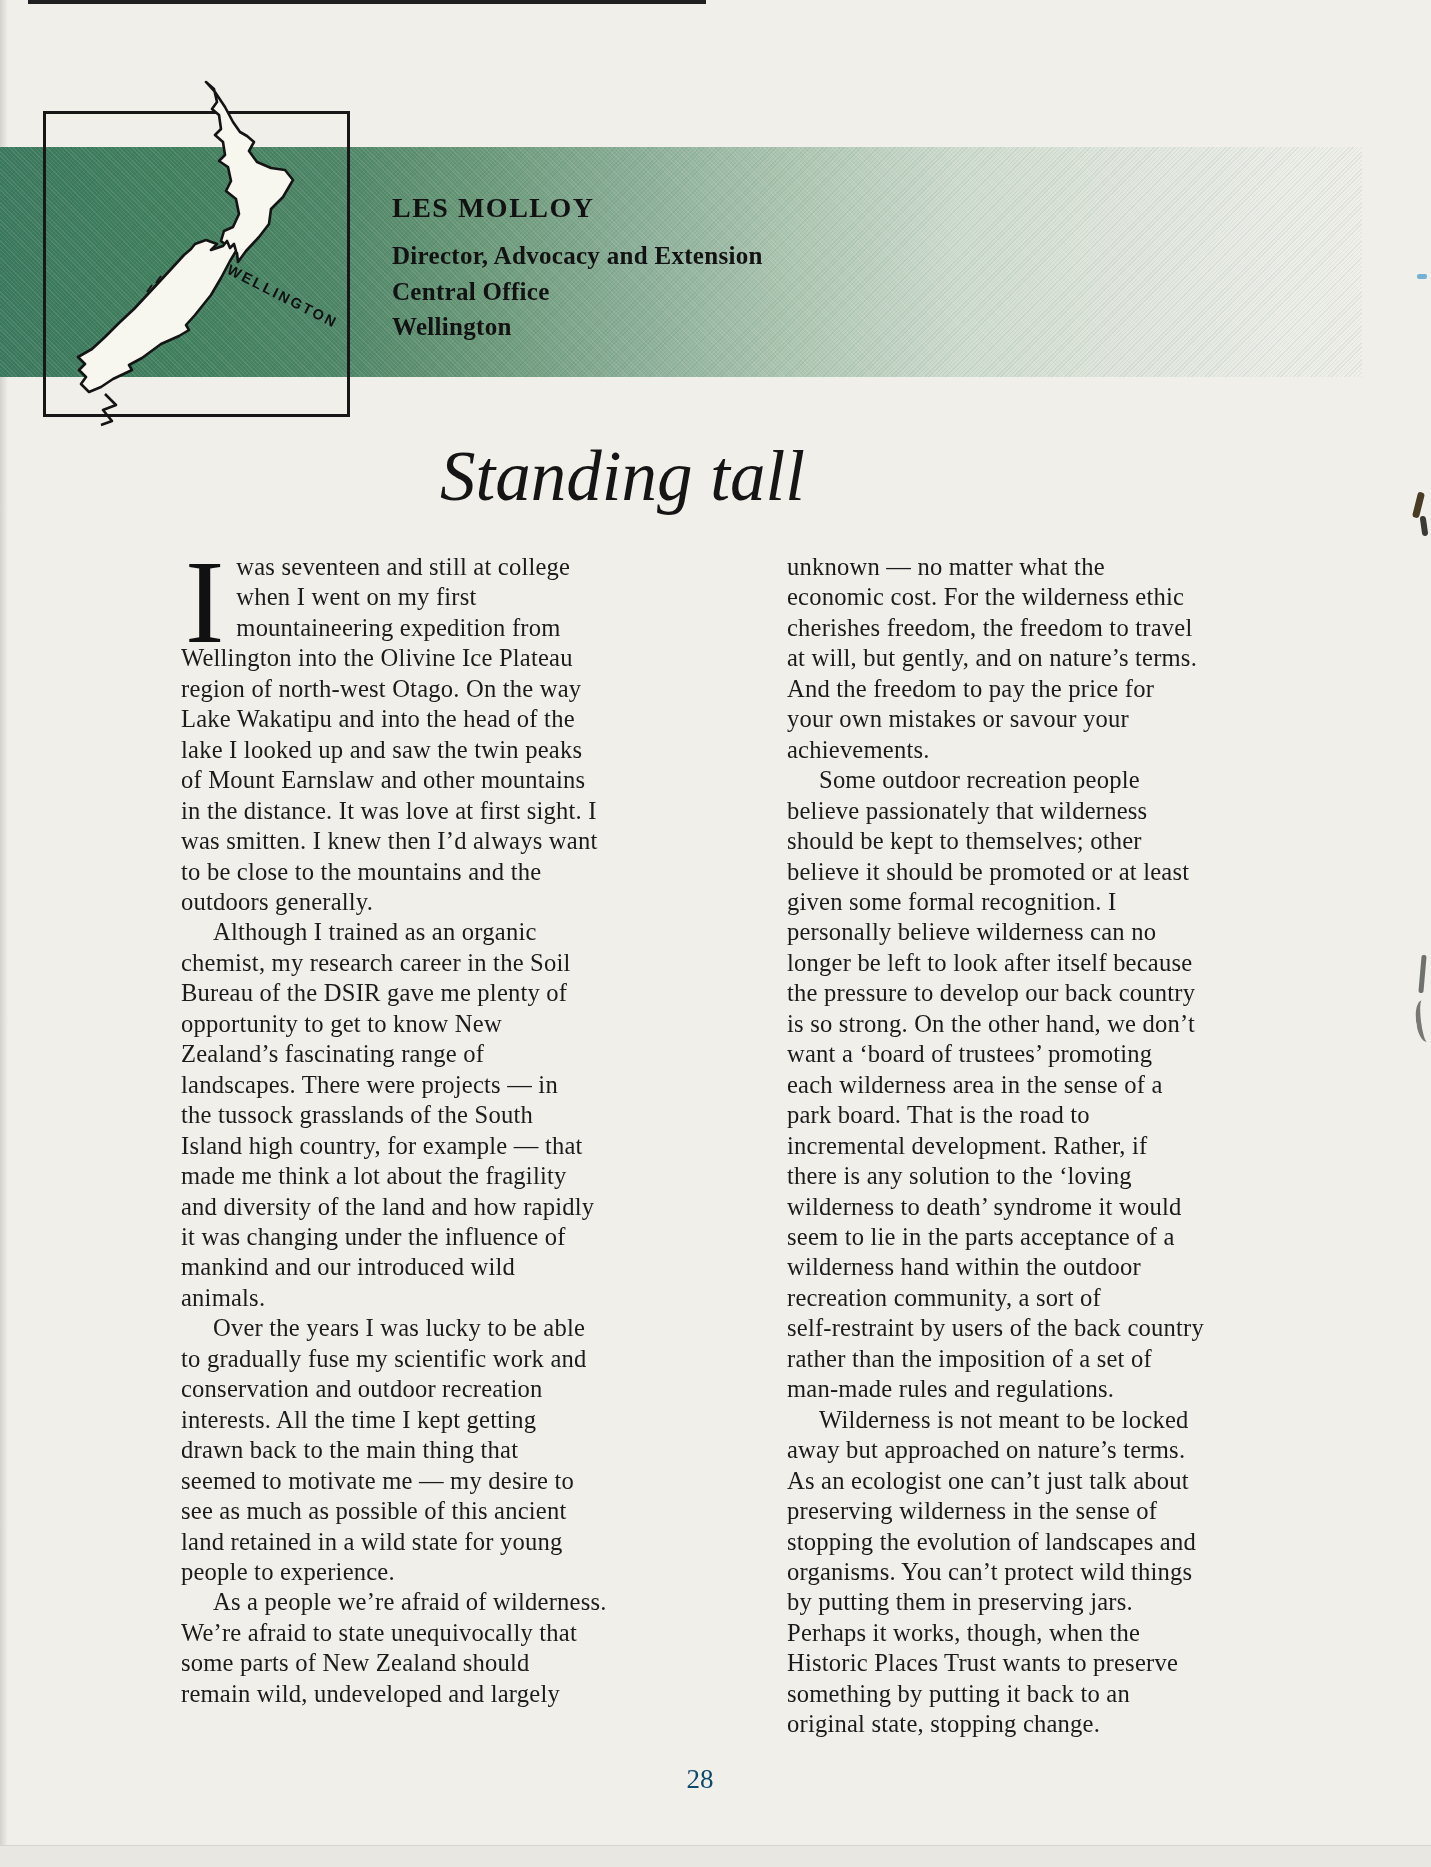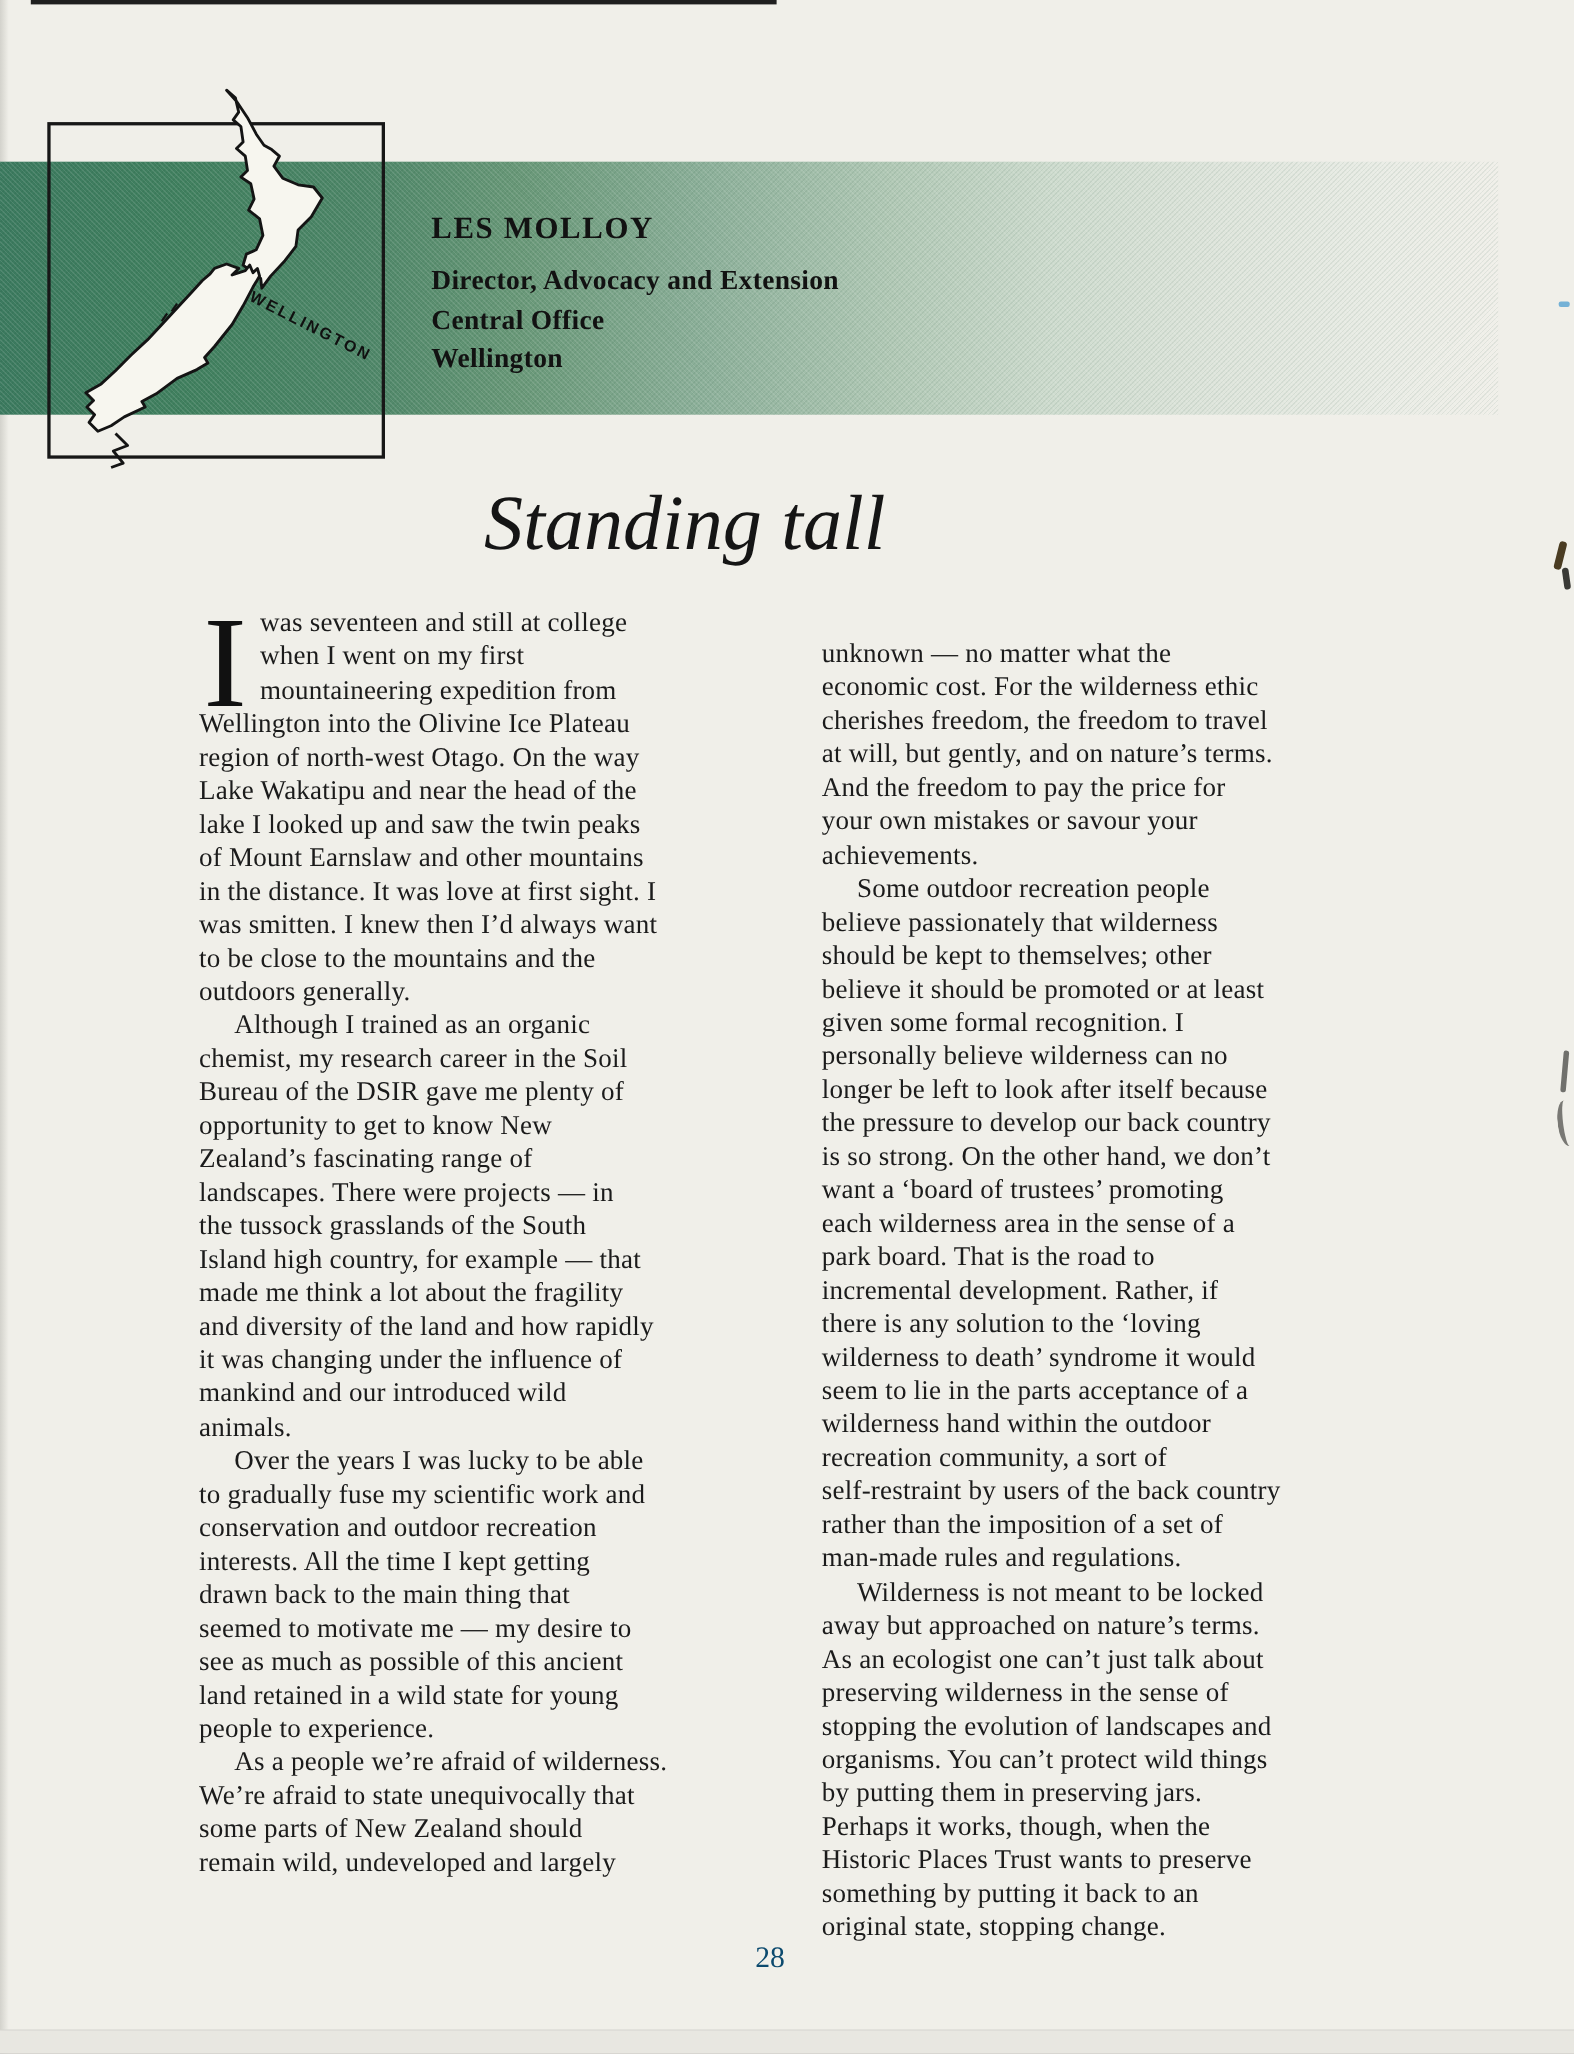--- a/index.html
+++ b/index.html
@@ -28,21 +28,21 @@
   
   .masthead{position:absolute;left:392px;top:180px;color:#121212;}
   .masthead .name{font-size:28px;font-weight:bold;line-height:44px;letter-spacing:1.5px;margin:6px 0 8px 0;}
   .masthead .sub{font-size:25px;font-weight:bold;line-height:35.5px;letter-spacing:.3px;}
   
   .title{position:absolute;left:345px;top:438px;width:460px;text-align:right;
     font-style:italic;font-size:71px;line-height:76px;color:#151515;}
   
   .col{position:absolute;top:552px;}
   .col-left{left:181px;width:494px;}
-  .col-right{left:747px;width:508px;margin-top:28px;}
+  .col-right{left:787px;width:508px;}
   .tline{font-size:24.6px;line-height:30.45px;white-space:nowrap;letter-spacing:.2px;}
   .tline.indent{padding-left:32px;}
   .dropcap{float:left;font-size:118px;line-height:118px;height:92px;
     margin:-8px 12px 0 4px;color:#111;}
   
   .pageno{position:absolute;left:655px;top:1764px;width:90px;text-align:center;
     font-size:27px;color:#0c4a6e;}
   
   .art{position:absolute;}
   .blot-a1{left:1415px;top:492px;width:7px;height:26px;background:#4a3c22;border-radius:3px;transform:rotate(14deg);}
@@ -95,21 +95,21 @@
   <div class="title">Standing tall</div>
 
   <div class="col col-left">
     <span class="dropcap">I</span>
     <div class="lines">
         <div class="tline">was seventeen and still at college</div>
         <div class="tline">when I went on my first</div>
         <div class="tline">mountaineering expedition from</div>
         <div class="tline">Wellington into the Olivine Ice Plateau</div>
         <div class="tline">region of north-west Otago. On the way</div>
-        <div class="tline">Lake Wakatipu and near the head of the</div>
+        <div class="tline">Lake Wakatipu and into the head of the</div>
         <div class="tline">lake I looked up and saw the twin peaks</div>
         <div class="tline">of Mount Earnslaw and other mountains</div>
         <div class="tline">in the distance. It was love at first sight. I</div>
         <div class="tline">was smitten. I knew then I’d always want</div>
         <div class="tline">to be close to the mountains and the</div>
         <div class="tline">outdoors generally.</div>
         <div class="tline indent">Although I trained as an organic</div>
         <div class="tline">chemist, my research career in the Soil</div>
         <div class="tline">Bureau of the DSIR gave me plenty of</div>
         <div class="tline">opportunity to get to know New</div>

